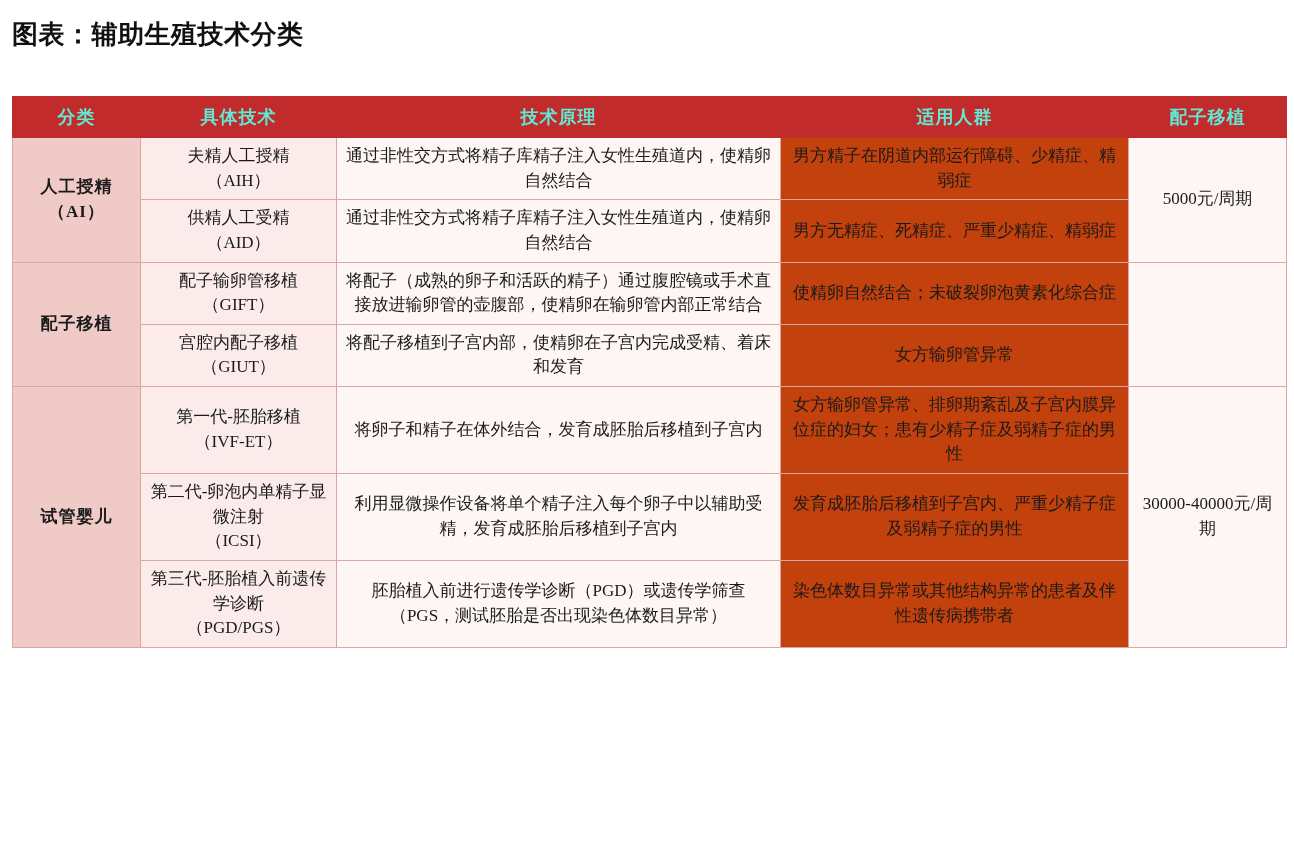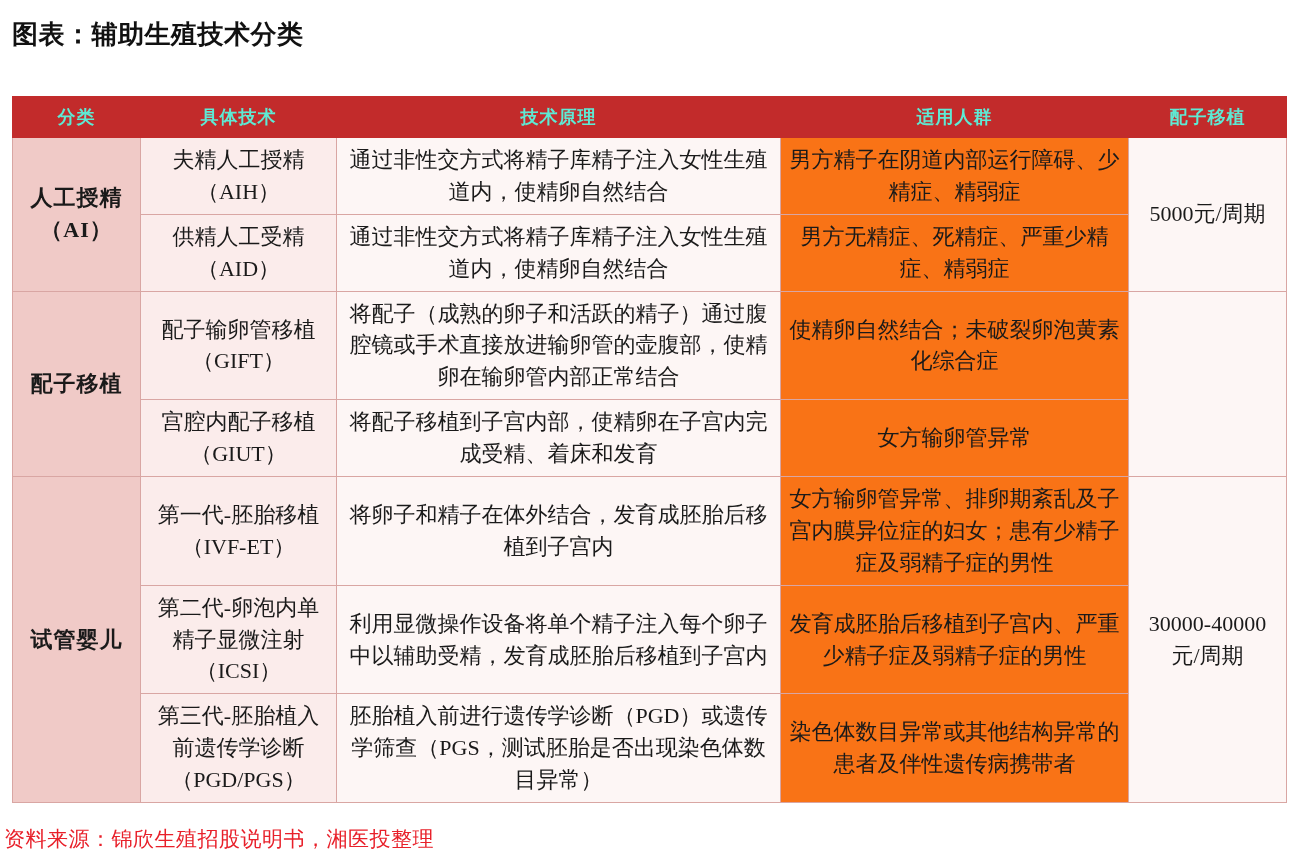--- a/index.html
+++ b/index.html
@@ -39,21 +39,21 @@
     width: 1274px;
     margin-top: 38px;
     margin-left: 2px;
   }
   table.tech-table th,
   table.tech-table td {
     border: 1px solid #d9a6a3;
     vertical-align: middle;
     text-align: center;
     padding: 6px 8px;
-    font-size: 22px;
+    font-size: 17px;
     line-height: 1.45;
   }
   table.tech-table thead th {
     background: #c22b2b;
     color: #5eead4;
     font-weight: bold;
     font-size: 18px;
     height: 32px;
     padding: 4px 6px;
     border: 1px solid #c22b2b;
@@ -66,21 +66,21 @@
     letter-spacing: 1px;
   }
   td.tech {
     background: #fbeceb;
   }
   td.princ {
     background: #fdf6f5;
     text-align: center;
   }
   td.people {
-    background: #f97316;
+    background: #c2410c;
   }
   td.cost {
     background: #fdf6f5;
     font-family: Liberation Serif, serif;
     font-size: 17px;
   }
   .col1 { width: 128px; }
   .col2 { width: 196px; }
   .col3 { width: 444px; }
   .col4 { width: 348px; }
@@ -158,15 +158,14 @@
         <td class="people">发育成胚胎后移植到子宫内、严重少精子症及弱精子症的男性</td>
       </tr>
       <tr>
         <td class="tech">第三代-胚胎植入前遗传学诊断<br>（PGD/PGS）</td>
         <td class="princ">胚胎植入前进行遗传学诊断（PGD）或遗传学筛查（PGS，测试胚胎是否出现染色体数目异常）</td>
         <td class="people">染色体数目异常或其他结构异常的患者及伴性遗传病携带者</td>
       </tr>
     </tbody>
   </table>
 
-  <div class="source">资料来源：锦欣生殖招股说明书，湘医投整理</div>
 
 </div>
 
 </body></html>

